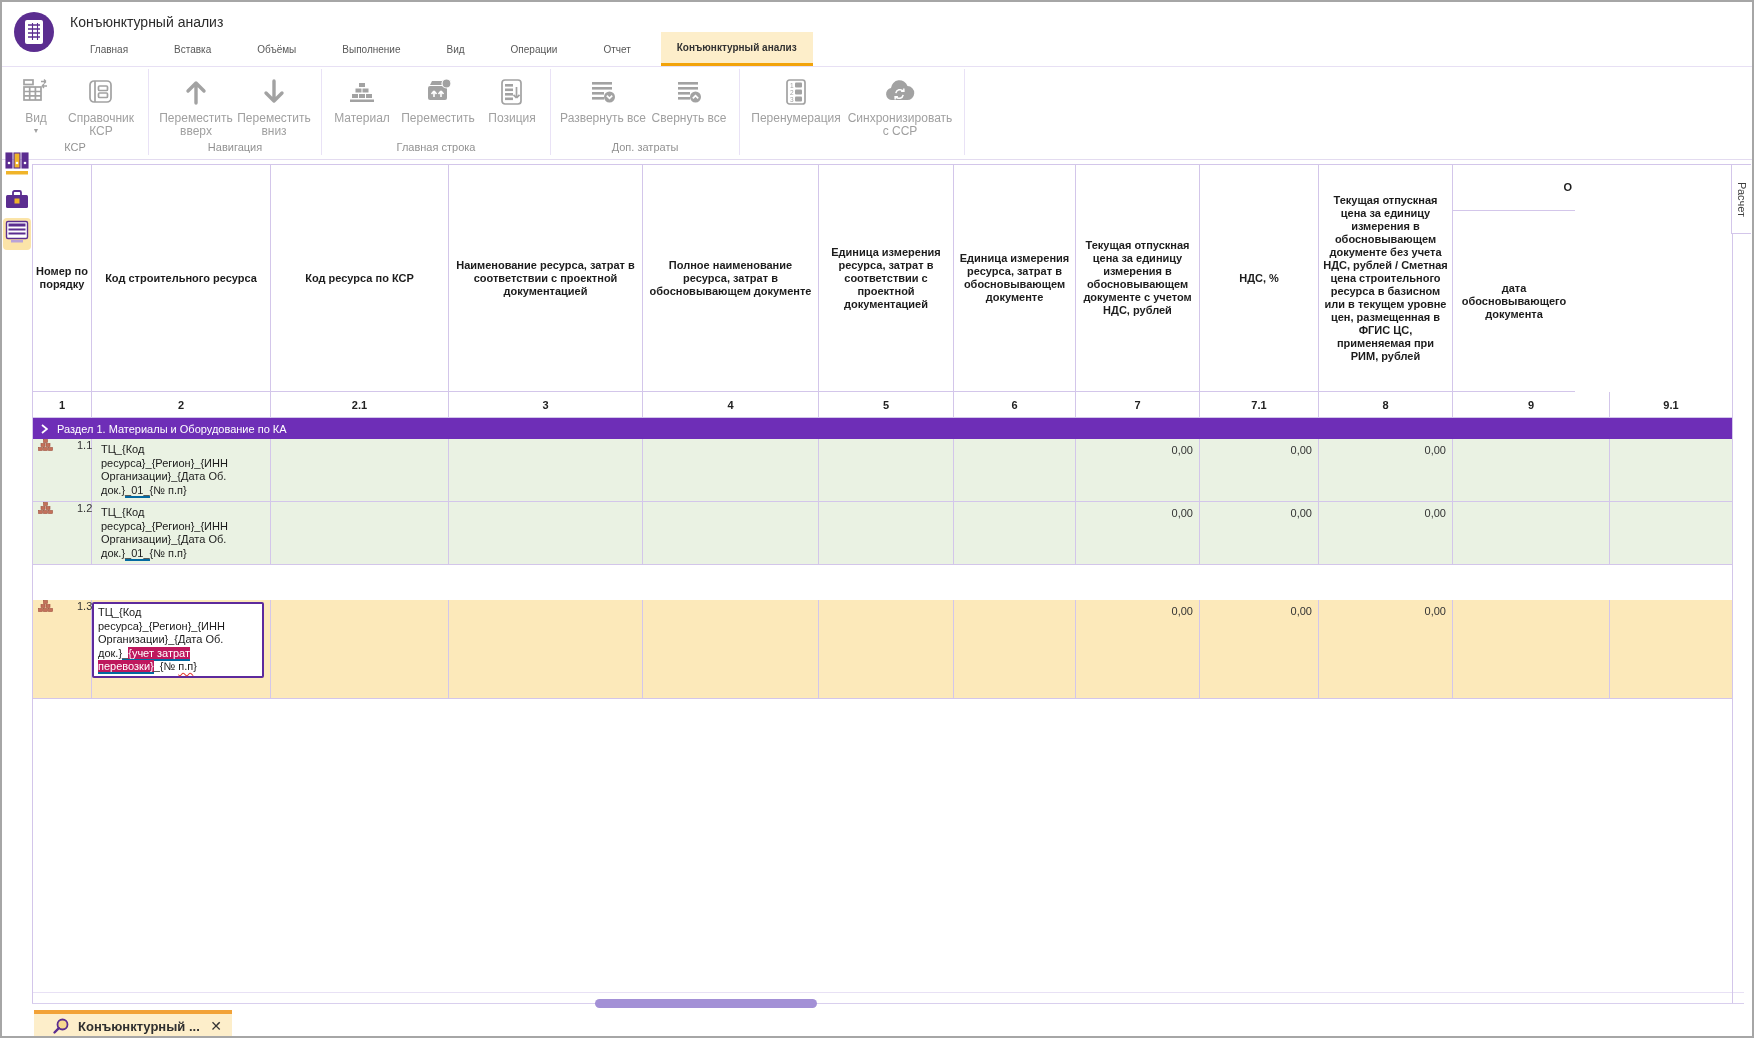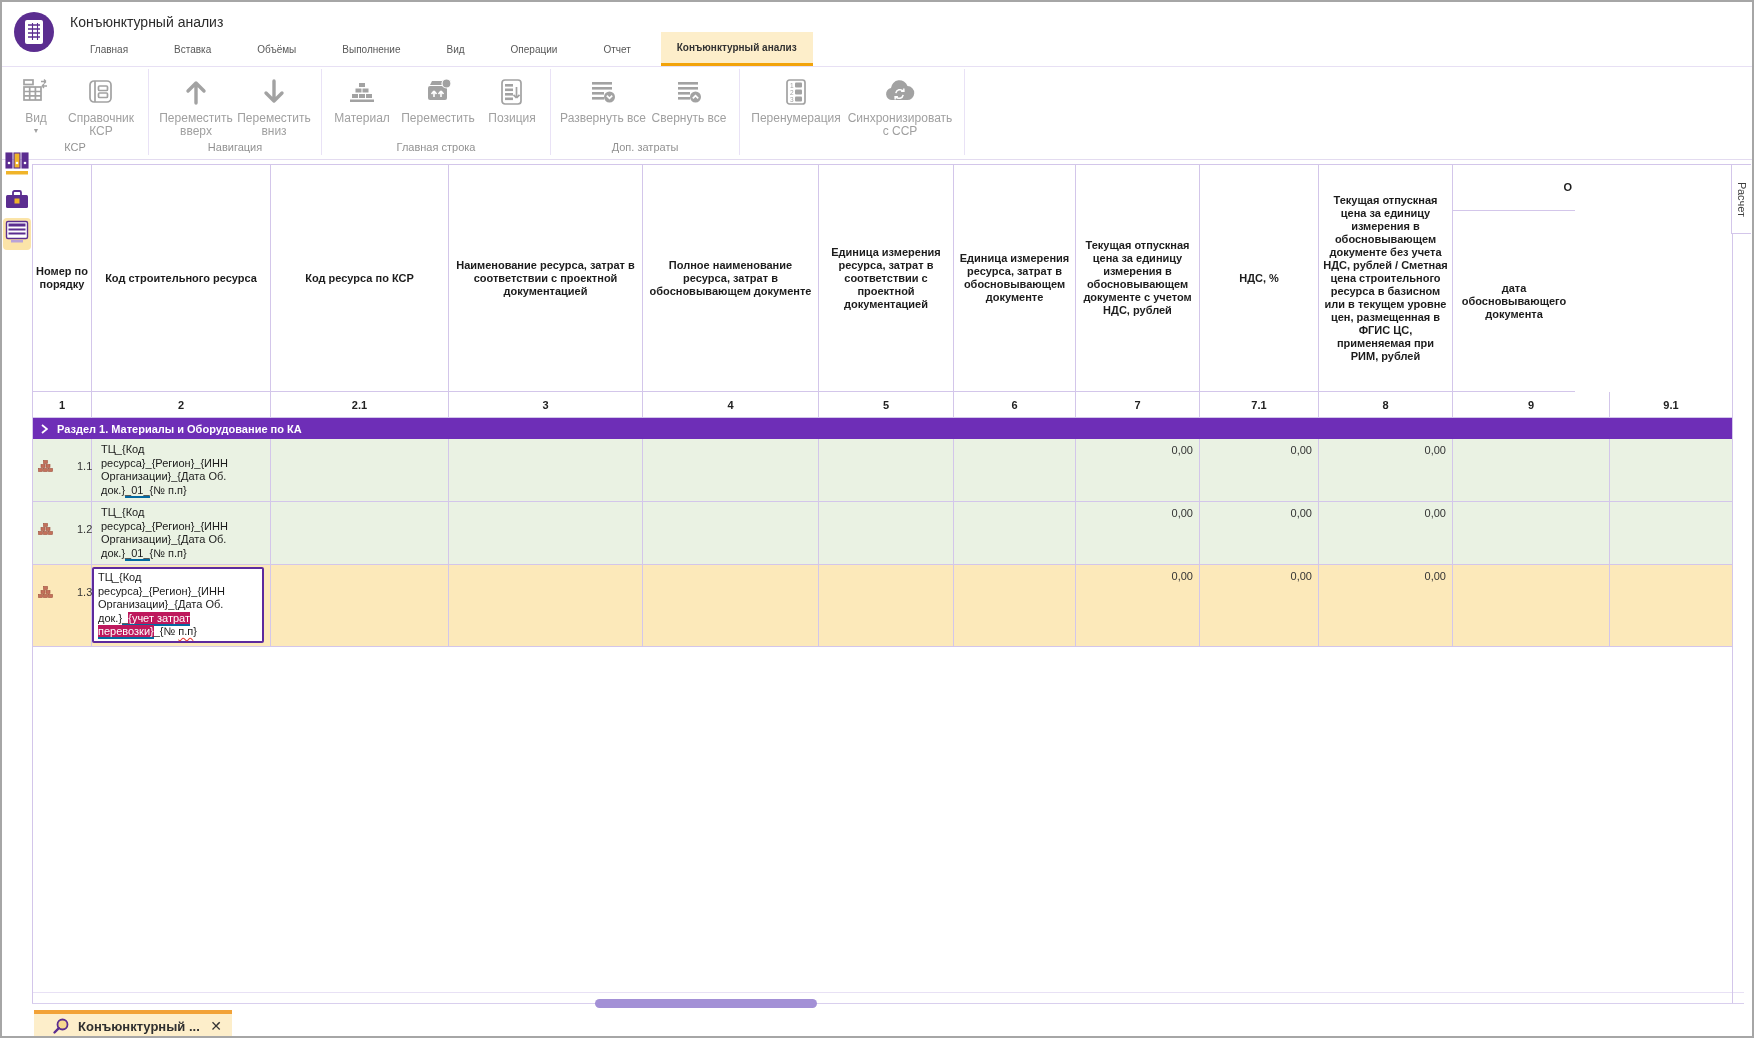--- a/index.html
+++ b/index.html
@@ -33,27 +33,27 @@
   .vline{position:absolute;top:162px;width:1px;height:839px;background:#d3c6ea;z-index:4;}
   .grid{position:absolute;left:31px;top:162px;width:1699px;z-index:1;}
   .thead{display:flex;border-top:1px solid #d3c6ea;height:228px;box-sizing:border-box;background:#fff;}
   .th{box-sizing:border-box;border-right:1px solid #d3c6ea;border-bottom:1px solid #d3c6ea;display:flex;align-items:center;justify-content:center;text-align:center;font-size:11px;line-height:13px;font-weight:bold;color:#1c1c1c;padding:2px 3px;white-space:pre-line;}
   .th:last-child,.tn:last-child,.td:last-child{border-right:none;}
   .th.split{flex-direction:column;padding:0;align-items:stretch;}
   .th-top{height:46px;box-sizing:border-box;border-bottom:1px solid #d3c6ea;display:flex;align-items:center;justify-content:flex-end;padding-right:3px;overflow:hidden;}
   .th-bot{flex:1;display:flex;align-items:center;justify-content:center;padding:2px 3px;}
   .tnums{display:flex;height:26px;background:#fff;}
   .tn{box-sizing:border-box;border-right:1px solid #d3c6ea;border-bottom:1px solid #d3c6ea;display:flex;align-items:center;justify-content:center;font-size:11px;font-weight:bold;color:#222;}
-  .section-row{height:21px;background:#6e2eb7;color:#fff;font-size:11px;font-weight:bold;display:flex;align-items:center;padding-left:8px;box-sizing:border-box;}
+  .section-row{height:21px;background:#6e2eb7;color:#fff;font-size:11px;font-weight:normal;display:flex;align-items:center;padding-left:8px;box-sizing:border-box;}
   .section-row .chev{margin-right:9px;display:flex;align-items:center;}
   .trow{display:flex;}
   .trow.norm{background:#eaf2e3;}
   .trow.sel{background:#fce9ba;}
   .td{box-sizing:border-box;border-right:1px solid #d3c6ea;border-bottom:1px solid #d3c6ea;position:relative;font-size:11px;color:#1a1a1a;}
-  .td-numcell{display:flex;align-items:flex-start;padding-top:21px;gap:24px;}
+  .td-numcell{display:flex;align-items:flex-start;padding-top:0;gap:24px;}
   .mat-ic{margin-left:5px;}
   .rnum{margin-left:auto;margin-right:6px;font-size:11px;color:#333;}
   .codetext{padding:4px 8px 4px 9px;line-height:13.5px;word-wrap:break-word;}
   .editbox{position:absolute;left:0;top:2px;width:160px;min-height:66px;background:#fff;border:2px solid #5d2a9d;border-radius:2px;padding:2px 4px;line-height:13.5px;z-index:5;word-wrap:break-word;}
   .td-val{text-align:right;padding:5px 6px 0 0;color:#333;}
   .redline{border-bottom:2px solid #0369a1;}
   .squiggle{text-decoration:underline;text-decoration-style:wavy;text-decoration-color:#e23b2e;text-underline-offset:2px;}
   .seltext{background:#be185d;color:#fff;}
 
   
@@ -392,21 +392,21 @@
           <div class="td" style="width: 194px;"></div>
           <div class="td" style="width: 176px;"></div>
           <div class="td" style="width: 135px;"></div>
           <div class="td" style="width: 122px;"></div>
           <div class="td td-val" style="width: 124px;">0,00</div>
           <div class="td td-val" style="width: 119px;">0,00</div>
           <div class="td td-val" style="width: 134px;">0,00</div>
           <div class="td" style="width: 157px;"></div>
           <div class="td" style="width: 122px;"></div>
         </div>
-        <div class="trow sel" style="height: 82px;">
+        <div class="trow sel" style="height: 99px; margin-top: 35px;">
           <div class="td td-numcell" style="width: 59px;">
             <span class="mat-ic"><svg width="15" height="13" viewBox="0 0 15 13">
                 <g fill="#c4705a" stroke="#9e4f3c" stroke-width="0.6">
                   <rect x="5.5" y="0.5" width="4" height="3"></rect>
                   <rect x="3" y="4.5" width="4" height="3"></rect>
                   <rect x="8" y="4.5" width="4" height="3"></rect>
                   <rect x="0.5" y="8.5" width="4" height="3"></rect>
                   <rect x="5.5" y="8.5" width="4" height="3"></rect>
                   <rect x="10.5" y="8.5" width="4" height="3"></rect>
                 </g>

